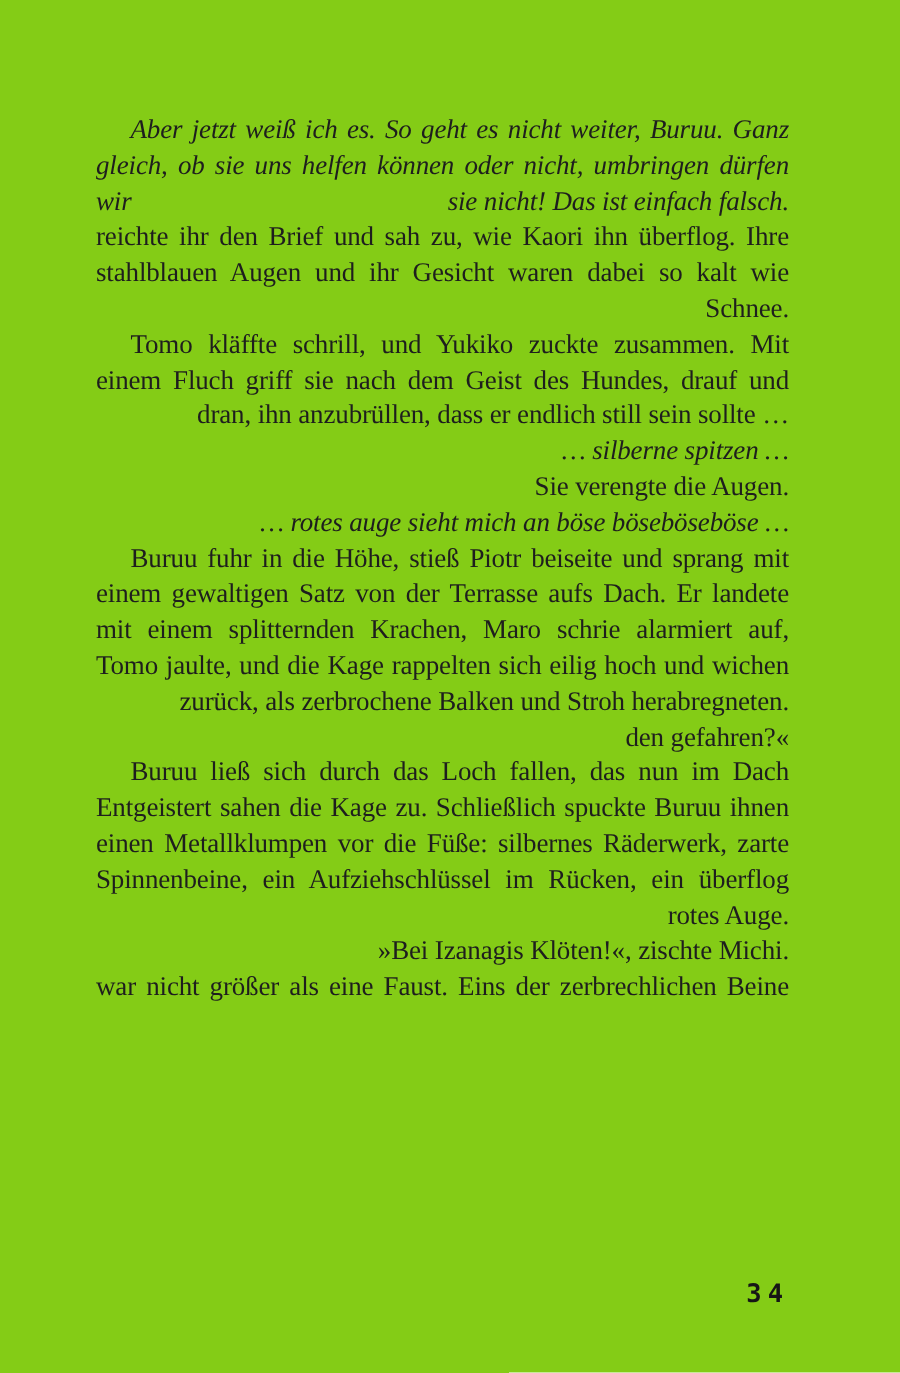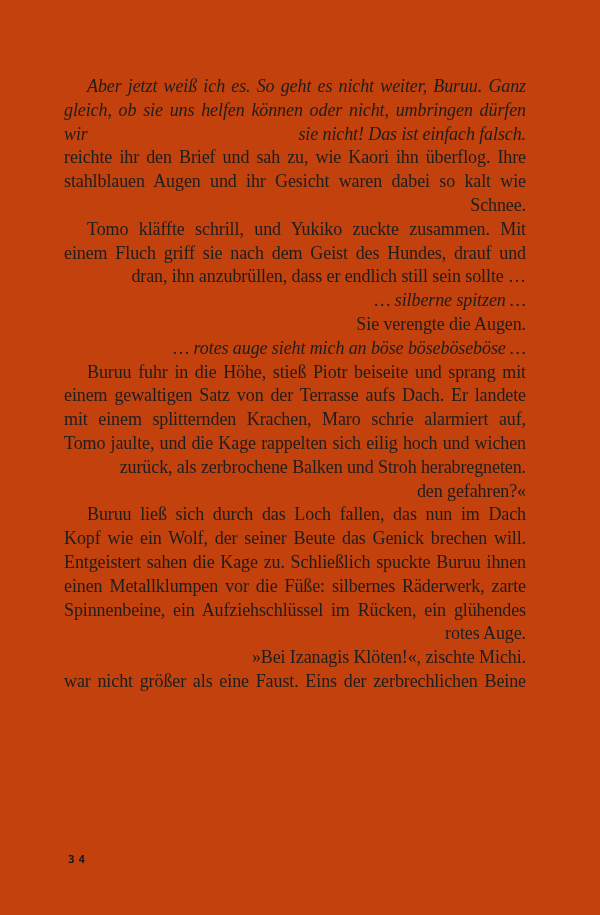--- a/index.html
+++ b/index.html
@@ -4,21 +4,21 @@
 <style>
   html, body {
     margin: 0;
     padding: 0;
     background: #ffffff;
   }
   .page {
     position: relative;
     width: 600px;
     height: 915px;
-    background: #c2410c;
+    background: #84cc16;
     overflow: hidden;
     font-family: "Liberation Serif", serif;
     color: #1e1e1e;
   }
   .text-block {
     position: absolute;
     left: 64px;
     top: 75px;
     width: 462px;
     font-size: 18px;
@@ -38,24 +38,24 @@
     font-style: italic;
   }
   .line.ind {
     text-indent: 23px;
   }
   .page-number {
     position: absolute;
     top: 853px;
     left: 64px;
     width: 462px;
-    text-align: left;
+    text-align: right;
     font-family: "DejaVu Sans Mono", monospace;
     font-weight: bold;
-    font-size: 11px;
+    font-size: 17px;
     letter-spacing: 4px;
     padding-left: 4px;
     box-sizing: border-box;
     color: #161616;
   }
 </style>
 </head>
 <body>
 
 <div class="page">
@@ -72,22 +72,21 @@
       <div class="line it ind">… silberne spitzen …</div>
       <div class="line ind">Sie verengte die Augen.</div>
       <div class="line it ind">… rotes auge sieht mich an böse böseböseböse …</div>
       <div class="line just ind">Buruu fuhr in die Höhe, stieß Piotr beiseite und sprang mit</div>
       <div class="line just">einem gewaltigen Satz von der Terrasse aufs Dach. Er landete</div>
       <div class="line just">mit einem splitternden Krachen, Maro schrie alarmiert auf,</div>
       <div class="line just">Tomo jaulte, und die Kage rappelten sich eilig hoch und wichen</div>
       <div class="line">zurück, als zerbrochene Balken und Stroh herabregneten.</div>
       <div class="line">den gefahren?«</div>
       <div class="line just ind">Buruu ließ sich durch das Loch fallen, das nun im Dach</div>
-      <div class="line just">Kopf wie ein Wolf, der seiner Beute das Genick brechen will.</div>
       <div class="line just">Entgeistert sahen die Kage zu. Schließlich spuckte Buruu ihnen</div>
       <div class="line just">einen Metallklumpen vor die Füße: silbernes Räderwerk, zarte</div>
-      <div class="line just">Spinnenbeine, ein Aufziehschlüssel im Rücken, ein glühendes</div>
+      <div class="line just">Spinnenbeine, ein Aufziehschlüssel im Rücken, ein überflog</div>
       <div class="line">rotes Auge.</div>
       <div class="line ind">»Bei Izanagis Klöten!«, zischte Michi.</div>
       <div class="line just">war nicht größer als eine Faust. Eins der zerbrechlichen Beine</div>
     </div>
   <div class="page-number">34</div>
 </div>
 
 </body></html>

